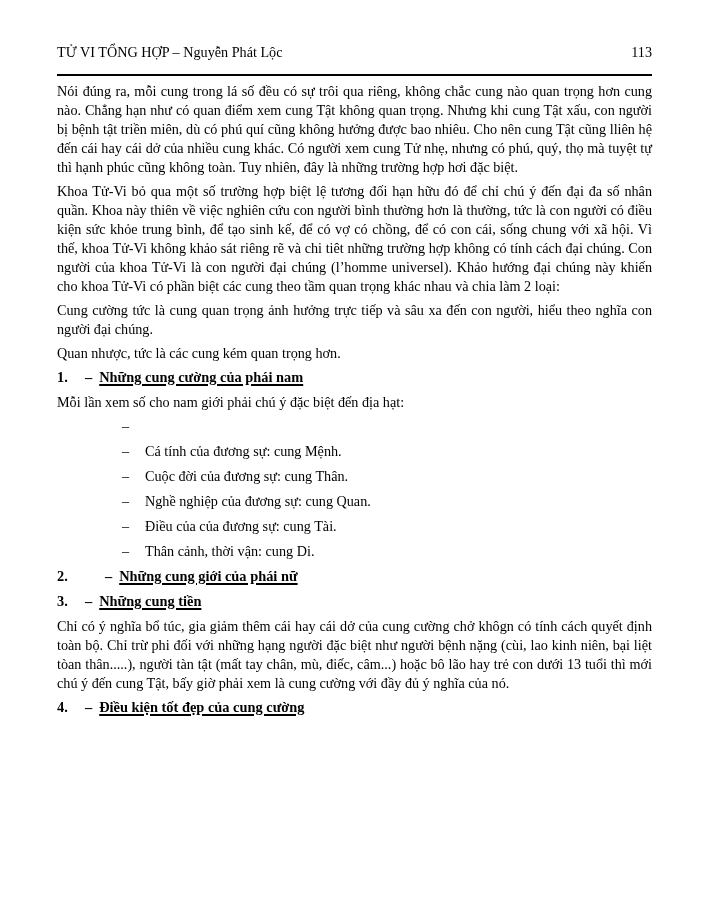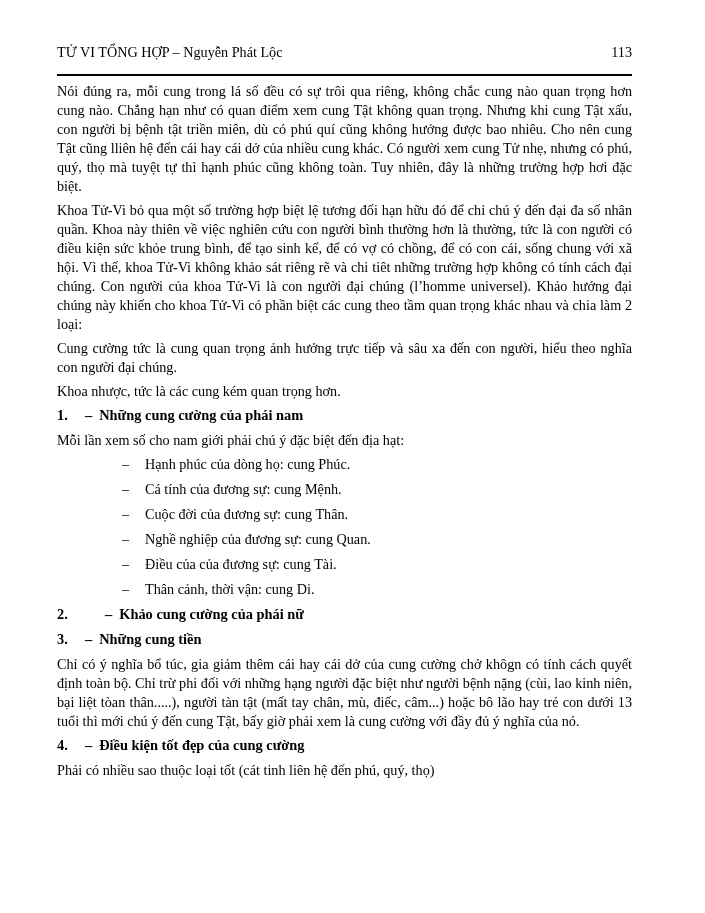--- a/index.html
+++ b/index.html
@@ -9,21 +9,21 @@
   }
   .page {
     position: relative;
     width: 705px;
     height: 913px;
     background: #ffffff;
     color: #000000;
     font-family: "Liberation Serif", "DejaVu Serif", serif;
     font-size: 14.2px;
     box-sizing: border-box;
-    padding: 44px 73px 0 57px;
+    padding: 44px 53px 0 57px;
     overflow: hidden;
   }
   .running-header {
     display: flex;
     justify-content: space-between;
     align-items: baseline;
     line-height: 17px;
     font-size: 14.2px;
   }
   .header-rule {
@@ -54,20 +54,21 @@
     display: inline-block;
     min-width: 28px;
   }
   .sec-num.wide {
     min-width: 48px;
   }
   .sec-dash {
     margin-right: 7px;
   }
   .sec-title {
+    text-decoration: underline;
     text-underline-offset: 2px;
     text-decoration-thickness: 1.5px;
   }
   .bullet-list {
     margin: 2px 0 4px 0;
   }
   .li {
     display: flex;
     padding-left: 65px;
     line-height: 19px;
@@ -92,34 +93,33 @@
   <hr class="header-rule">
 
   <div class="body-text">
 
     <p class="para first">Nói đúng ra, mỗi cung trong lá số đều có sự trôi qua riêng, không chắc cung nào quan trọng hơn cung nào. Chẳng hạn như có quan điểm xem cung Tật không quan trọng. Nhưng khi cung Tật xấu, con người bị bệnh tật triền miên, dù có  phú quí cũng không hưởng được bao nhiêu. Cho nên cung Tật cũng lliên hệ đến cái hay cái dở của nhiều cung khác. Có người xem cung Tử nhẹ, nhưng có phú, quý, thọ mà tuyệt tự thì hạnh phúc cũng không toàn. Tuy nhiên, đây là những trường hợp hơi đặc biệt.</p>
 
     <p class="para">Khoa Tử-Vi bỏ qua một số trường hợp biệt lệ tương đối hạn hữu đó để chỉ chú ý đến đại đa số nhân quần. Khoa này thiên về việc nghiên cứu con người bình thường hơn là thường, tức là con người có điều kiện sức khỏe trung bình, để tạo sinh kế, để có vợ có chồng, để có con cái, sống chung với xã hội. Vì thế, khoa Tử-Vi không khảo sát riêng rẽ và chi tiêt những trường hợp không có tính cách đại chúng. Con người của khoa Tử-Vi là  con người đại chúng (l’homme universel). Khảo hướng đại chúng này khiến cho khoa Tử-Vi có phần biệt các cung theo tầm quan trọng khác nhau và chia làm 2 loại:</p>
 
     <p class="para">Cung cường tức là cung quan trọng ảnh hưởng trực tiếp và sâu xa đến con người, hiểu theo nghĩa con người đại chúng.</p>
 
-    <p class="para no-justify">Khoa nhược, tức là các cung kém quan trọng hơn.</p>
+    <p class="para no-justify">Quan nhược, tức là các cung kém quan trọng hơn.</p>
 
     <div class="heading">
       <span class="sec-num">1.</span>
       <span class="sec-dash">–</span>
       <span class="sec-title">Những cung cường của phái nam</span>
     </div>
 
     <p class="para no-justify">Mỗi lần xem số cho nam giới phải chú ý đặc biệt đến địa hạt:</p>
 
     <div class="bullet-list">
       <div class="li">
         <span class="li-marker">–</span>
-        <span>Hạnh phúc của dòng họ: cung Phúc.</span>
       </div>
       <div class="li">
         <span class="li-marker">–</span>
         <span>Cá tính của đương sự: cung Mệnh.</span>
       </div>
       <div class="li">
         <span class="li-marker">–</span>
         <span>Cuộc đời của đương sự: cung Thân.</span>
       </div>
       <div class="li">
@@ -132,34 +132,33 @@
       </div>
       <div class="li">
         <span class="li-marker">–</span>
         <span>Thân cảnh, thời vận: cung Di.</span>
       </div>
     </div>
 
     <div class="heading">
       <span class="sec-num wide">2.</span>
       <span class="sec-dash">–</span>
-      <span class="sec-title">Khảo cung cường của phái nữ</span>
+      <span class="sec-title">Những cung giới của phái nữ</span>
     </div>
 
 
     <div class="heading">
       <span class="sec-num">3.</span>
       <span class="sec-dash">–</span>
       <span class="sec-title">Những cung tiền</span>
     </div>
 
     <p class="para">Chỉ có ý nghĩa bổ túc, gia giảm thêm cái hay cái dở của cung cường chở khôgn có tính cách quyết định toàn bộ. Chỉ trừ phi đối với những hạng người đặc biệt như người bệnh nặng (cùi, lao kinh niên, bại liệt tòan thân.....), người tàn tật (mất tay chân, mù, điếc, câm...) hoặc bô lão hay trẻ con dưới 13 tuổi thì mới chú ý đến cung Tật, bấy giờ phải xem là cung cường với đầy đủ ý nghĩa của nó.</p>
 
     <div class="heading">
       <span class="sec-num">4.</span>
       <span class="sec-dash">–</span>
       <span class="sec-title">Điều kiện tốt đẹp của cung cường</span>
     </div>
 
-    <p class="para no-justify">Phải có nhiều sao thuộc loại tốt (cát tinh liên hệ đến phú, quý, thọ)</p>
 
   </div>
 </div>
 
 </body></html>

